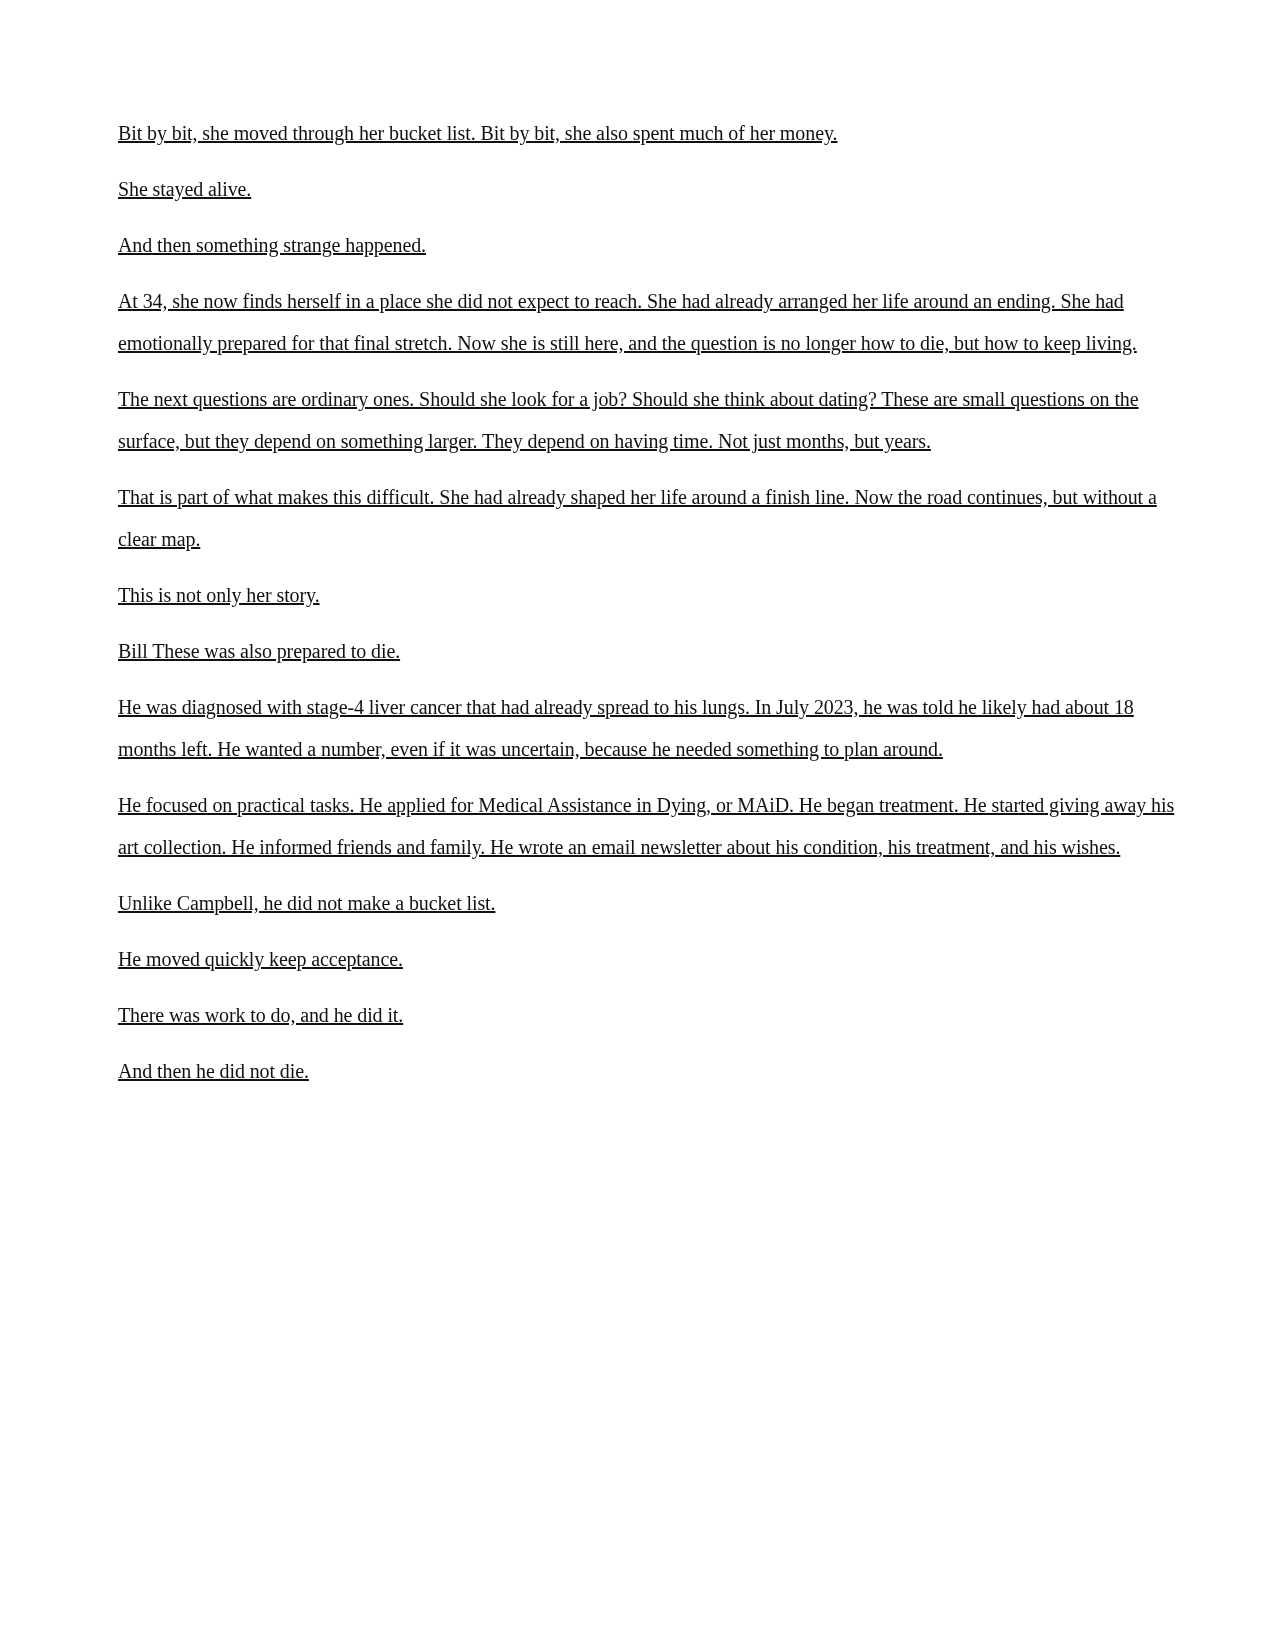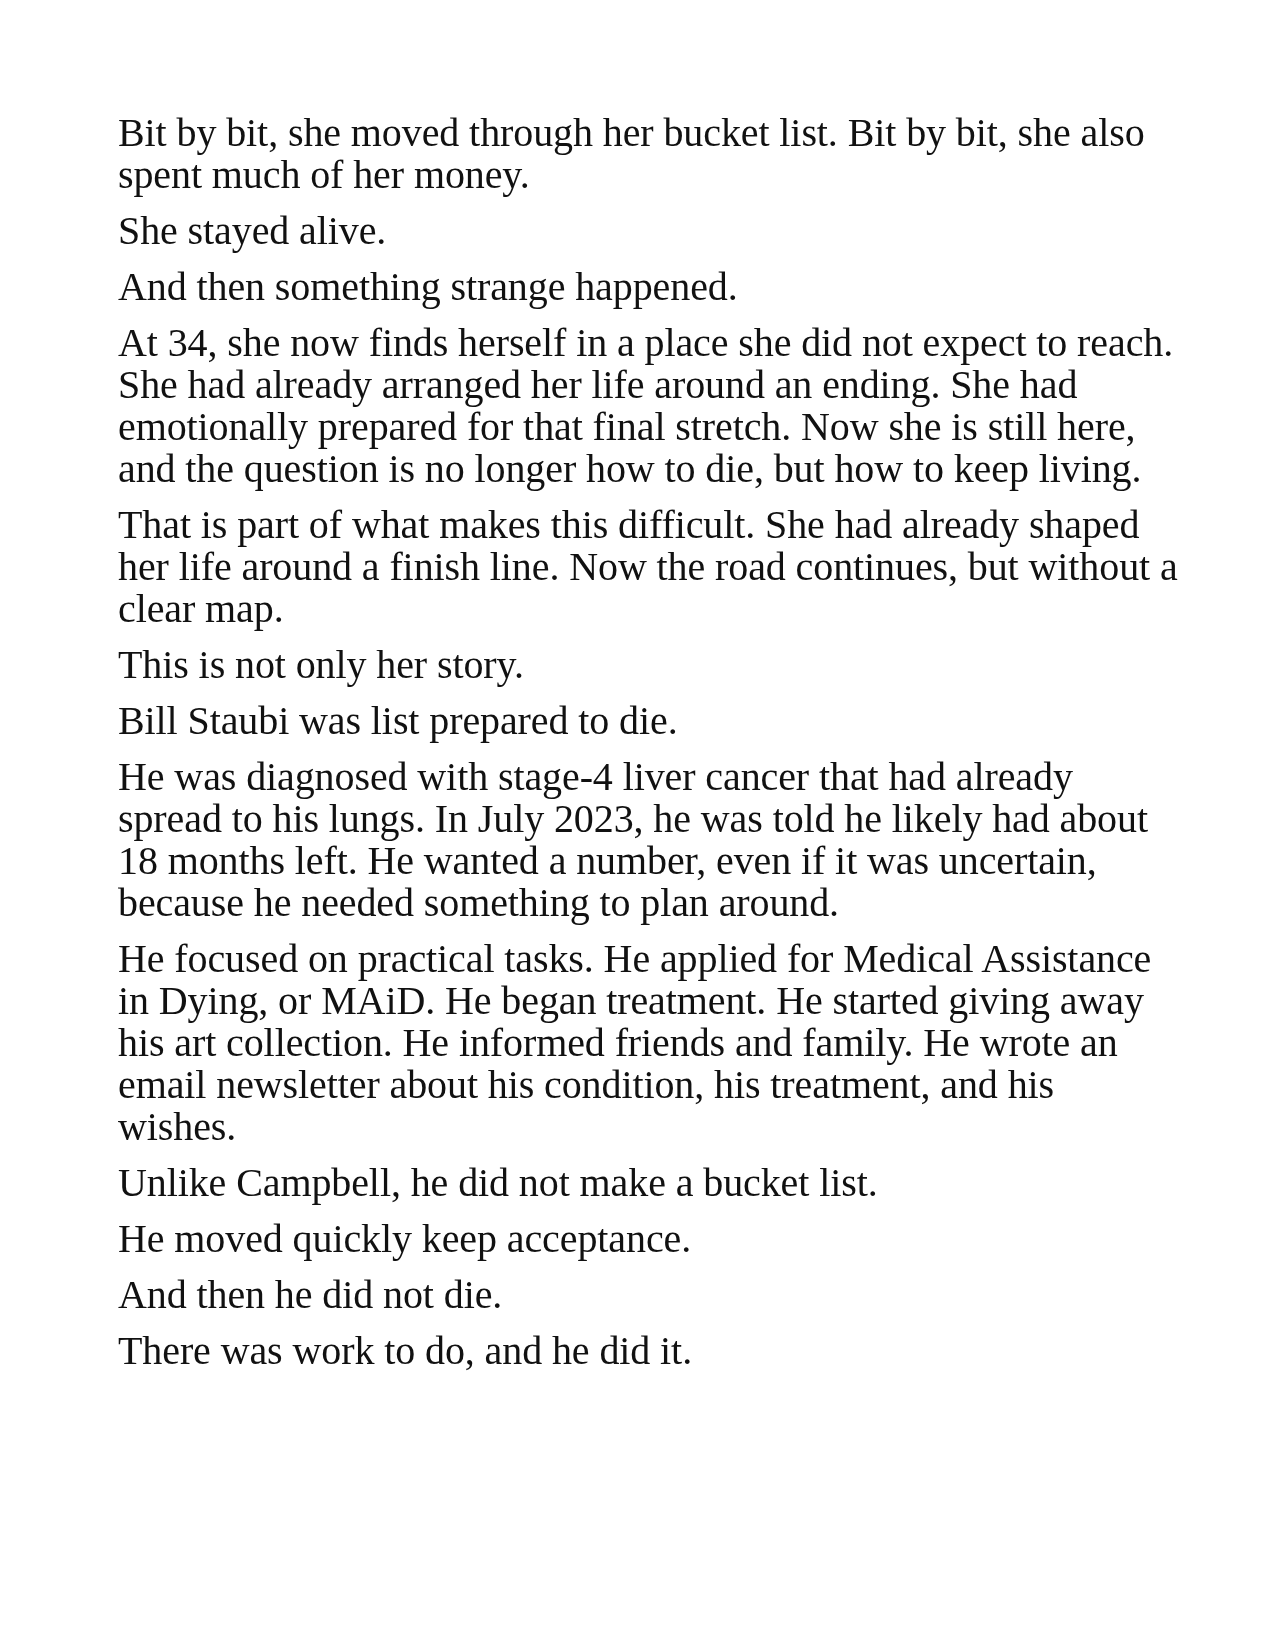--- a/index.html
+++ b/index.html
@@ -12,39 +12,41 @@
     height: 1650px;
     position: relative;
     overflow: hidden;
   }
   .page {
     position: absolute;
     left: 118px;
     top: 112px;
     width: 1060px;
     font-family: "Liberation Serif", "DejaVu Serif", serif;
-    font-size: 40px;
+    font-size: 20px;
     line-height: 42px;
     color: #111111;
+    text-decoration: underline;
   }
   .page p {
     margin: 0 0 14px 0;
     letter-spacing: -0.1px;
   }
 </style>
 </head>
 <body>
 
 <main class="page">
   <p>Bit by bit, she moved through her bucket list. Bit by bit, she also spent much of her money.</p>
   <p>She stayed alive.</p>
   <p>And then something strange happened.</p>
   <p>At 34, she now finds herself in a place she did not expect to reach. She had already arranged her life around an ending. She had emotionally prepared for that final stretch. Now she is still here, and the question is no longer how to die, but how to keep living.</p>
+  <p>The next questions are ordinary ones. Should she look for a job? Should she think about dating? These are small questions on the surface, but they depend on something larger. They depend on having time. Not just months, but years.</p>
   <p>That is part of what makes this difficult. She had already shaped her life around a finish line. Now the road continues, but without a clear map.</p>
   <p>This is not only her story.</p>
-  <p>Bill Staubi was list prepared to die.</p>
+  <p>Bill These was also prepared to die.</p>
   <p>He was diagnosed with stage-4 liver cancer that had already spread to his lungs. In July 2023, he was told he likely had about 18 months left. He wanted a number, even if it was uncertain, because he needed something to plan around.</p>
   <p>He focused on practical tasks. He applied for Medical Assistance in Dying, or MAiD. He began treatment. He started giving away his art collection. He informed friends and family. He wrote an email newsletter about his condition, his treatment, and his wishes.</p>
   <p>Unlike Campbell, he did not make a bucket list.</p>
   <p>He moved quickly keep acceptance.</p>
+  <p>There was work to do, and he did it.</p>
   <p>And then he did not die.</p>
-  <p>There was work to do, and he did it.</p>
 </main>
 
 </body></html>

